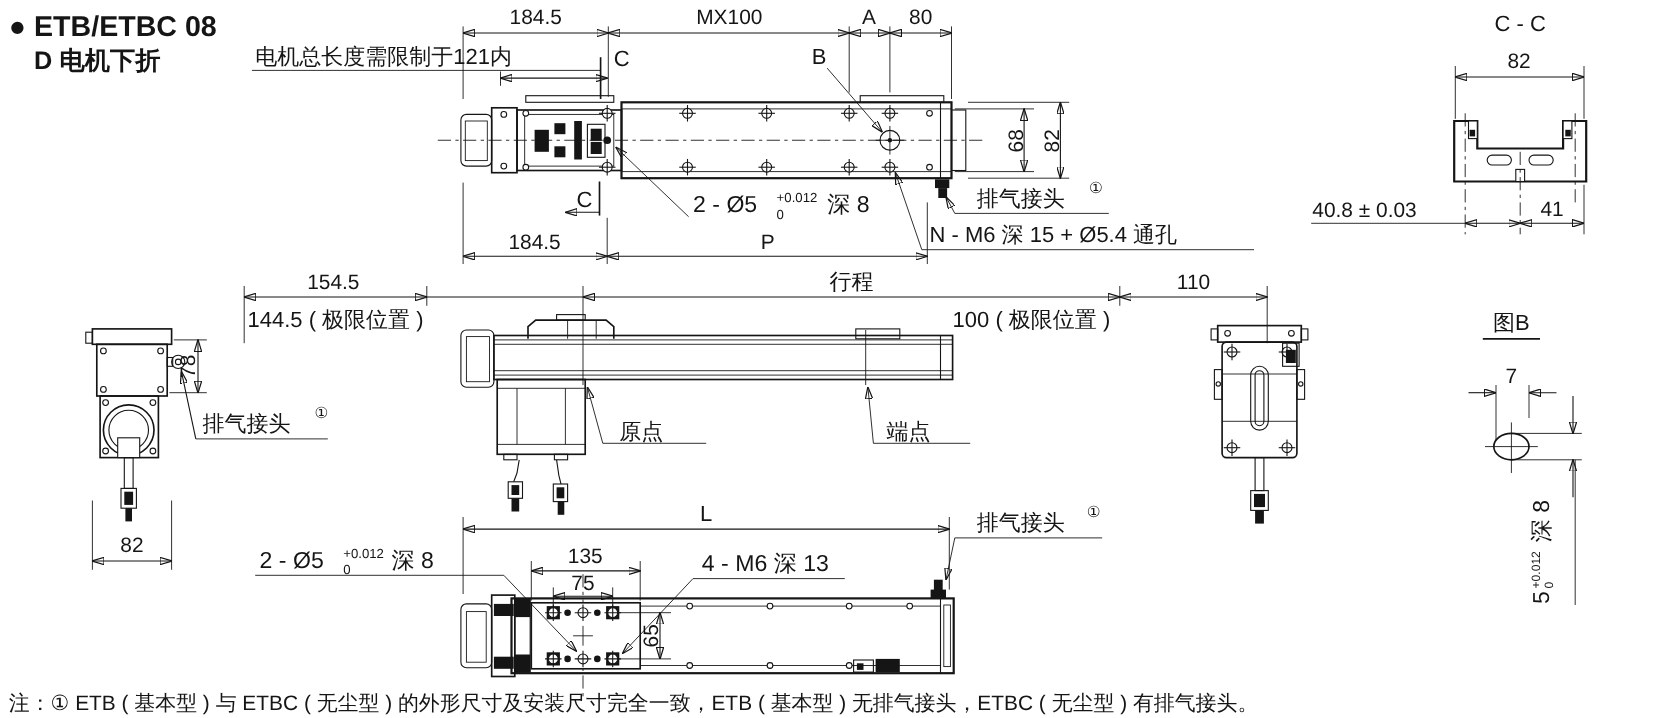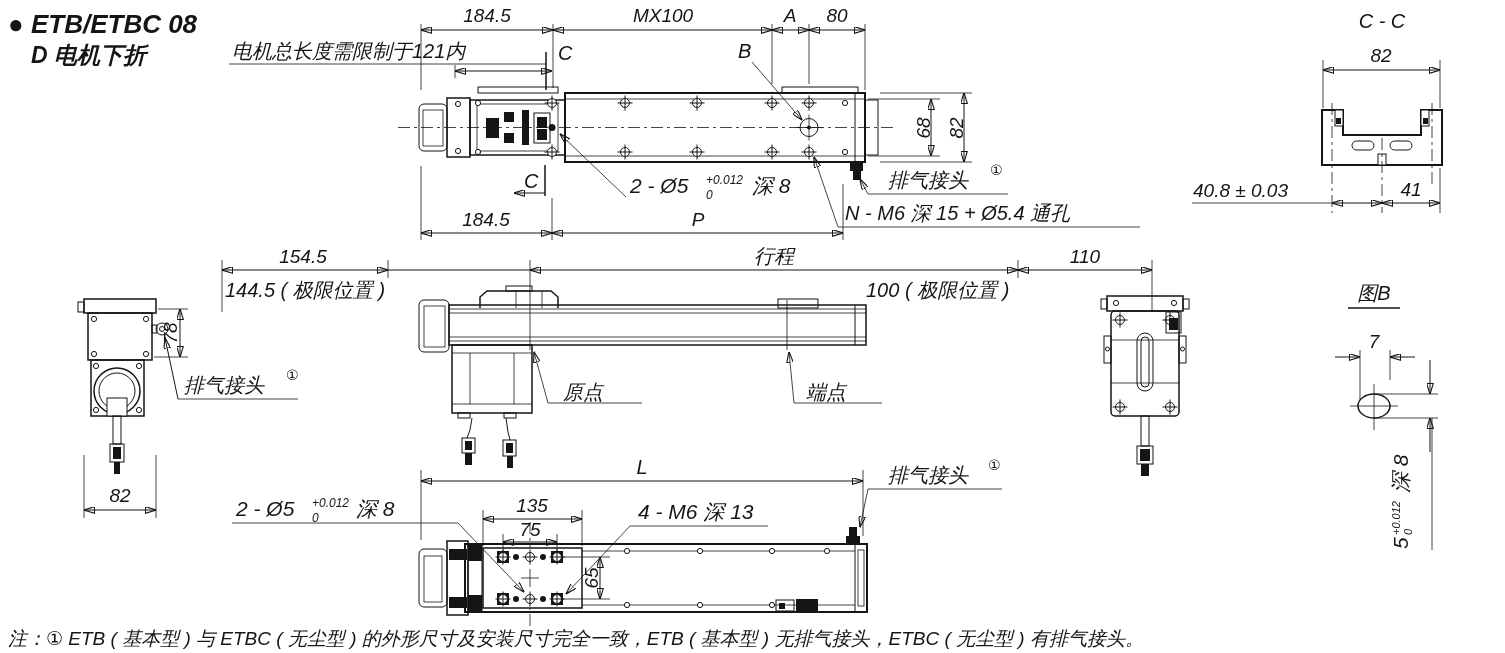--- a/index.html
+++ b/index.html
@@ -1,16 +1,16 @@
 <!DOCTYPE html>
 <html><head>
 <meta charset="utf-8">
 <style>
   html,body{margin:0;padding:0;background:#fff;}
-  .stage{width:1505px;height:653px;position:relative;background:#fff;font-style:italic;}
+  .stage{width:1505px;height:653px;position:relative;background:#fff;}
   svg line, svg path, svg rect, svg circle, svg ellipse, svg polyline{stroke:#151515;fill:none;stroke-width:1;}
   svg .f{fill:#151515;stroke:none;}
   svg .w{fill:#ffffff;}
   svg .s15{stroke-width:1.5;}
   svg .s2{stroke-width:2;}
   svg .thin{stroke-width:0.8;}
   svg .cl{stroke-dasharray:12 4 3 4;stroke-width:0.8;}
   svg text{fill:#151515;stroke:none;font-family:"Liberation Sans","DejaVu Sans",sans-serif;}
   .t11{font-size:11px;}.t12{font-size:12px;}.t14{font-size:14px;}
   .t19{font-size:19px;}.t20{font-size:20px;}.t21{font-size:21px;}

